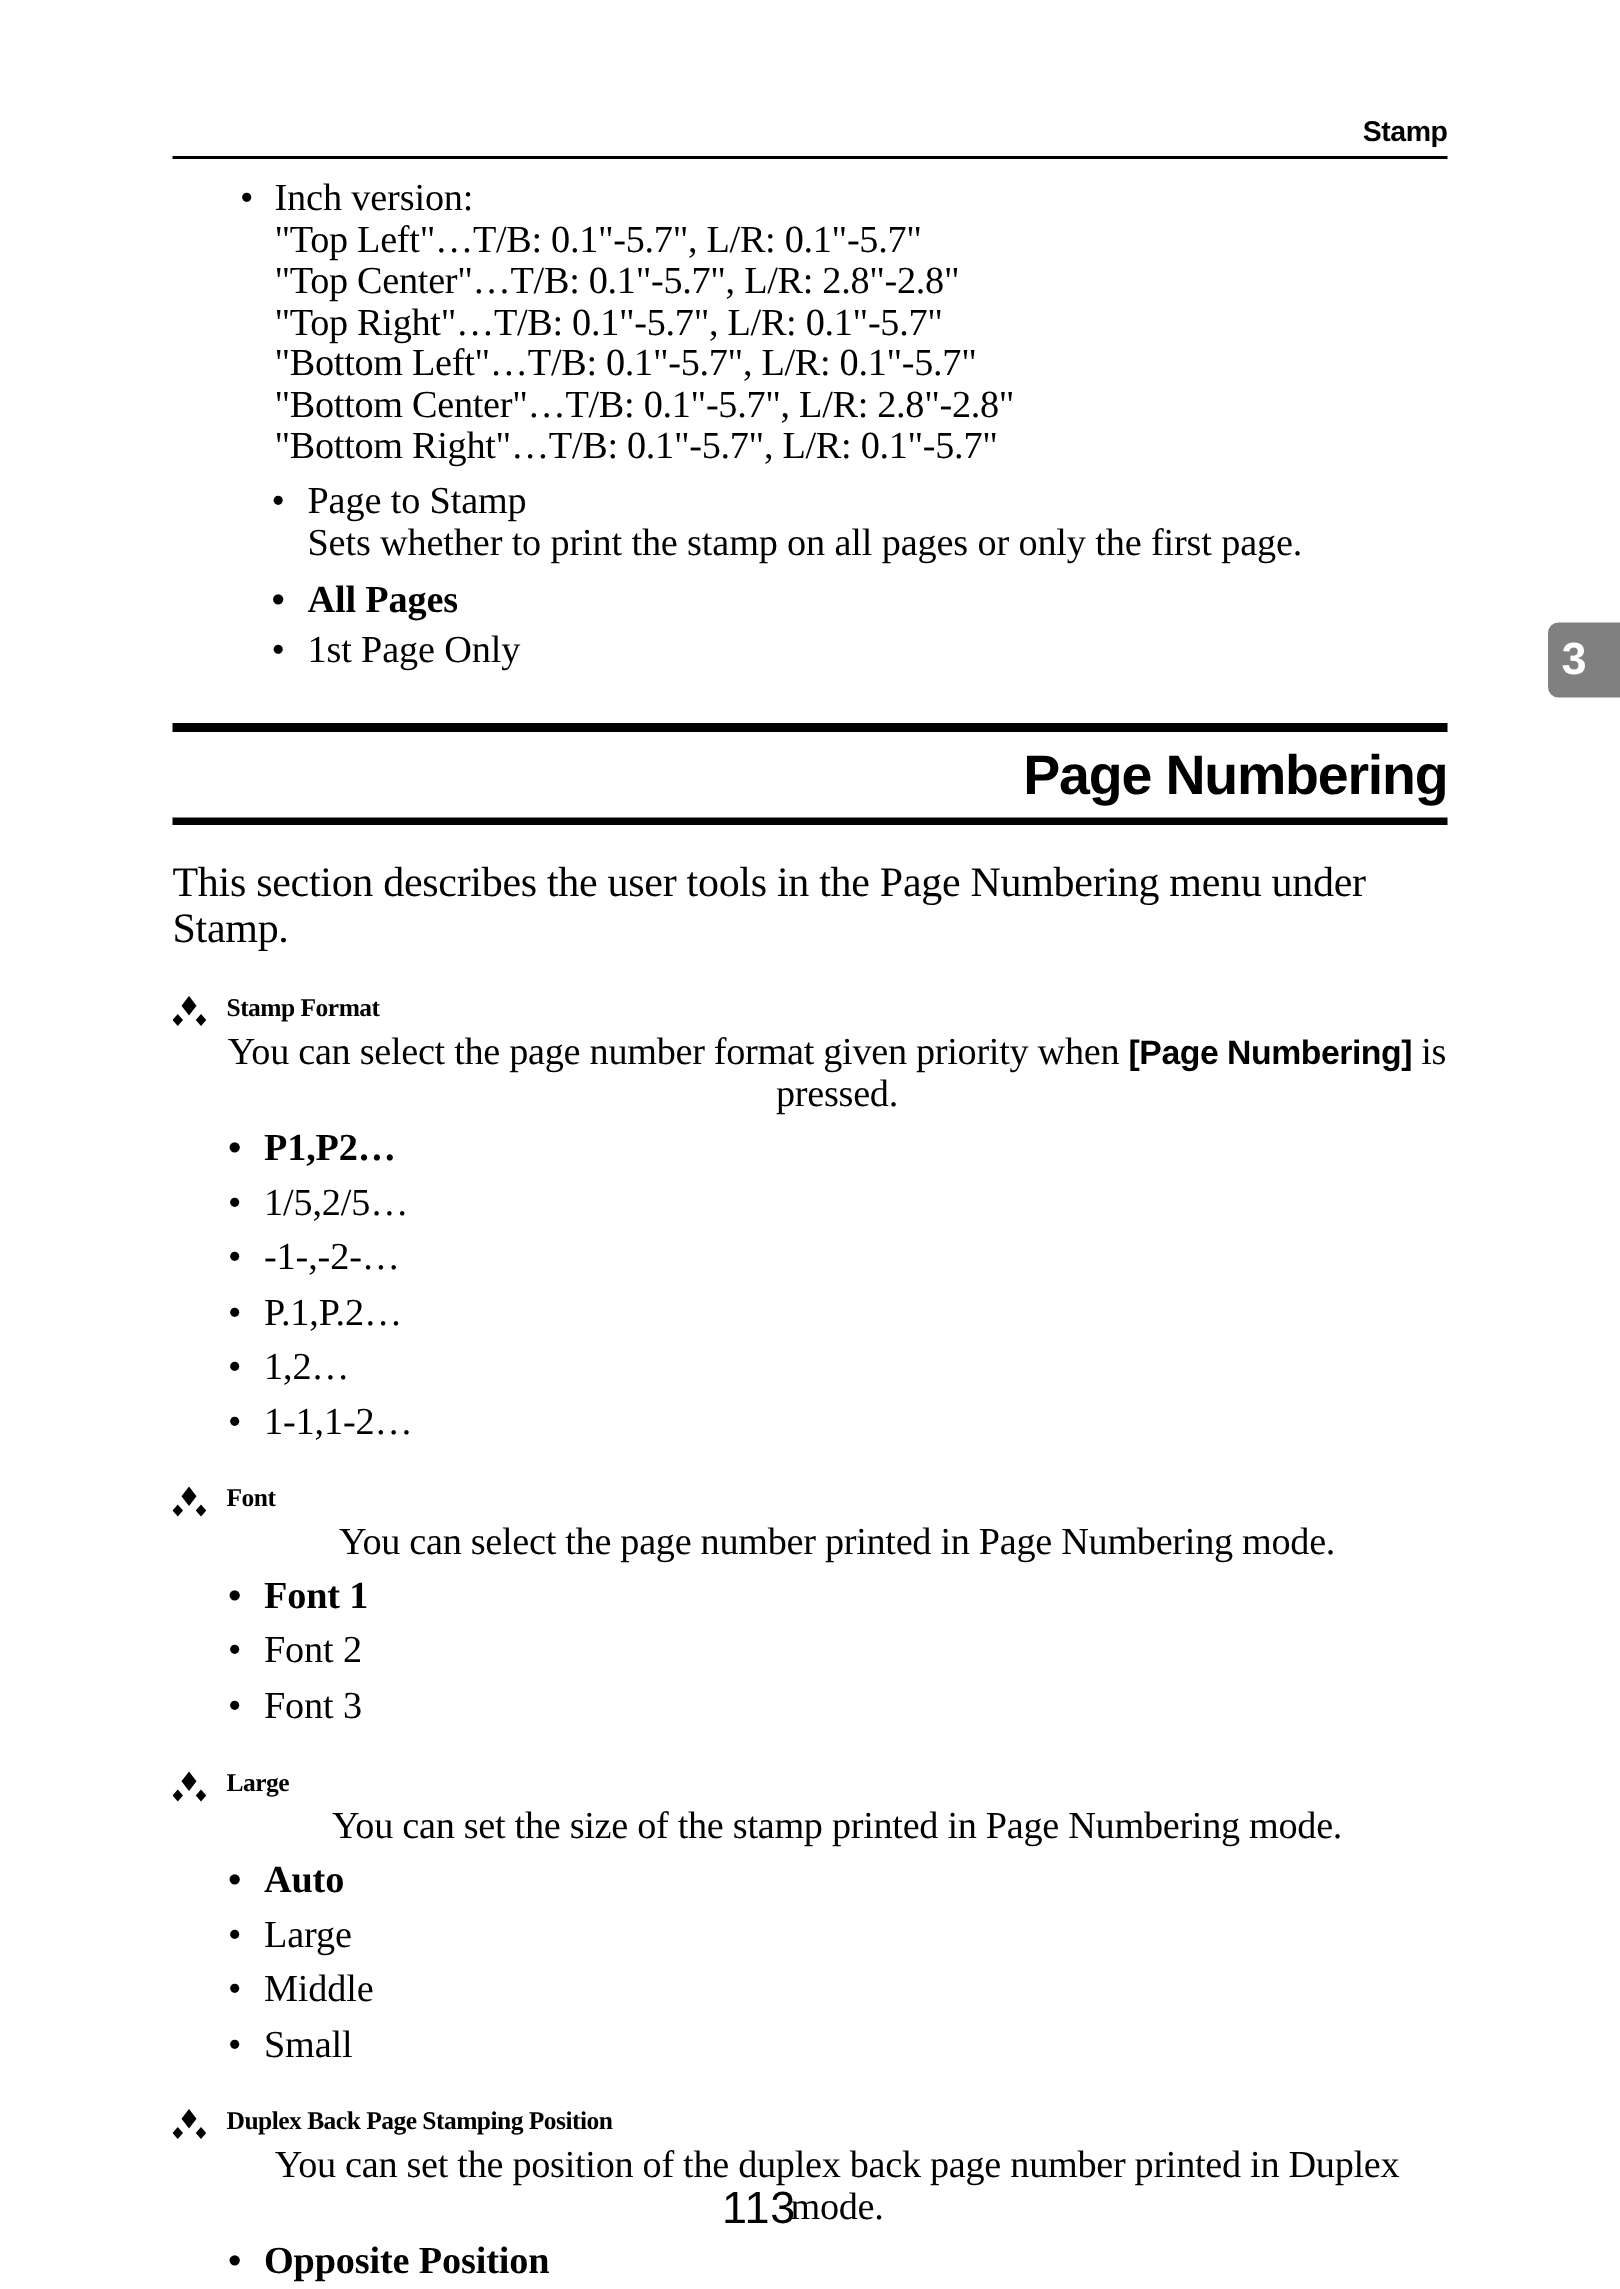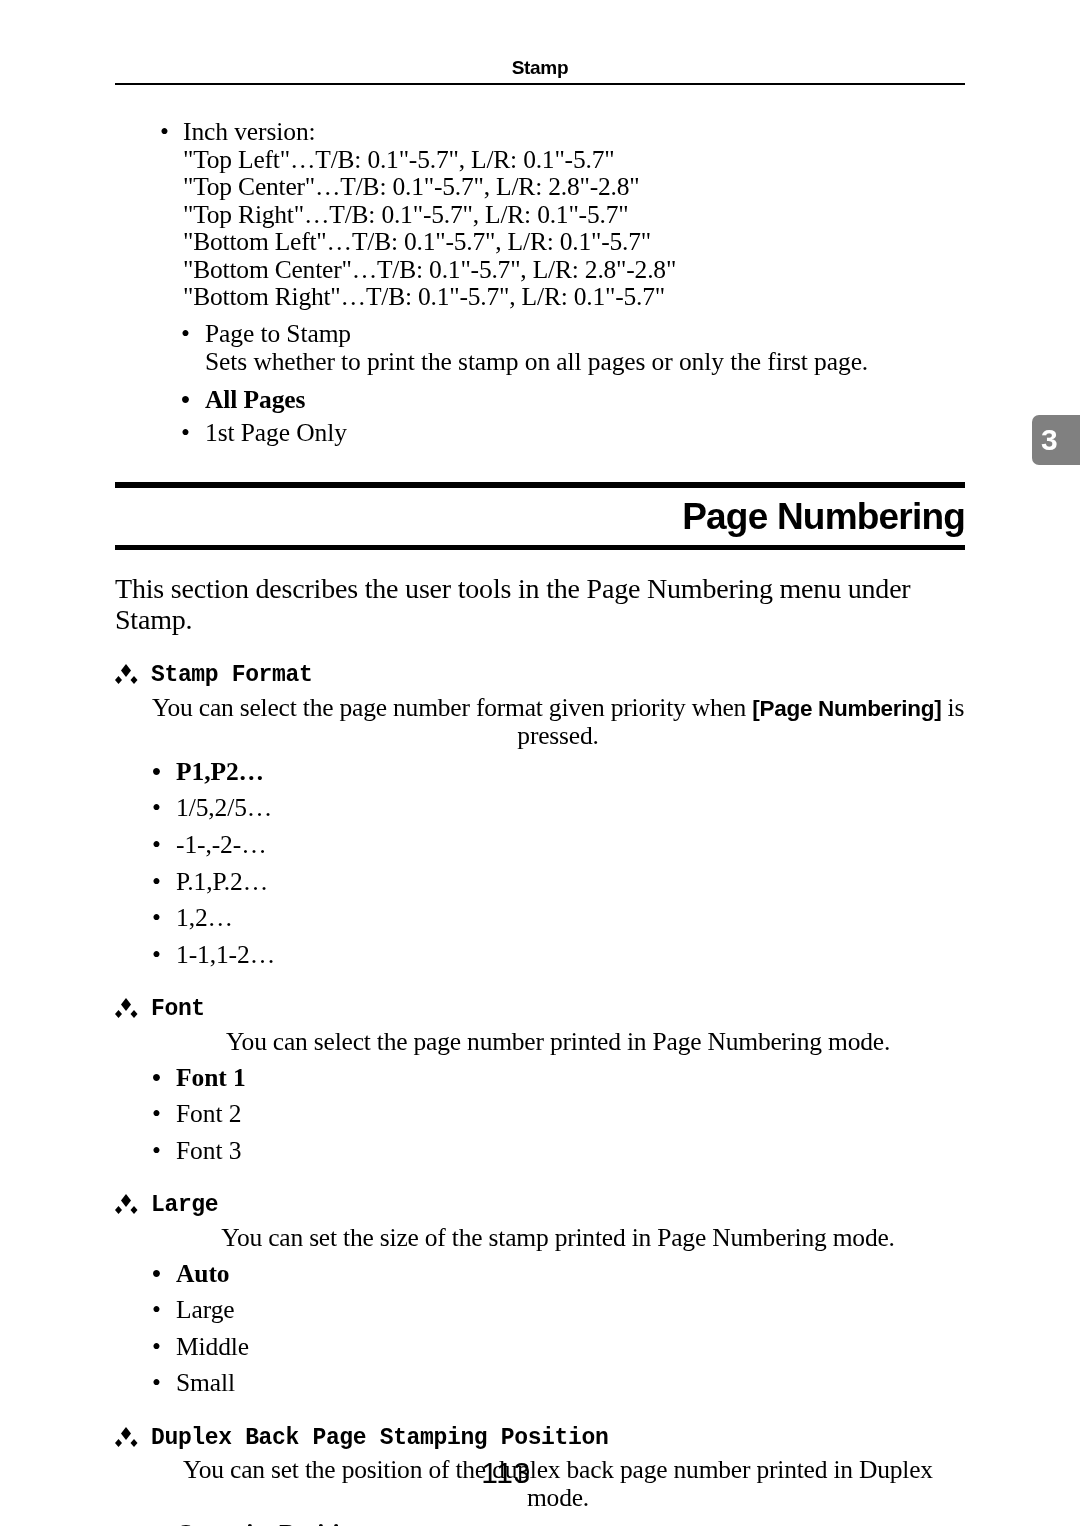--- a/index.html
+++ b/index.html
@@ -25,24 +25,25 @@
   .header {
     position: absolute;
     left: 115px;
     top: 58px;
     width: 850px;
   }
   .header-title {
     font-family: "Liberation Sans", "DejaVu Sans", sans-serif;
     font-size: 19px;
     font-weight: 700;
-    text-align: center;
+    text-align: right;
     letter-spacing: -0.3px;
     line-height: 1.1;
     color: #000;
+    margin-top: 21px;
   }
   .header-rule {
     margin-top: 4px;
     height: 2px;
     background: #000;
     width: 100%;
   }
 
   
   .chapter-tab {
@@ -143,23 +144,23 @@
   }
 
   
   .subsection {
     margin-top: 27px;
     position: relative;
   }
   .sub-head {
     position: relative;
     padding-left: 36px;
-    font-family: Liberation Mono, monospace;
-    font-weight: 700;
-    font-size: 23px;
+    font-family: Liberation Serif, serif;
+    font-weight: 700;
+    font-size: 17px;
     letter-spacing: -0.35px;
     line-height: 1.15;
   }
   .diamond-icon {
     position: absolute;
     left: 0;
     top: 1px;
     width: 26px;
     height: 24px;
     display: block;

